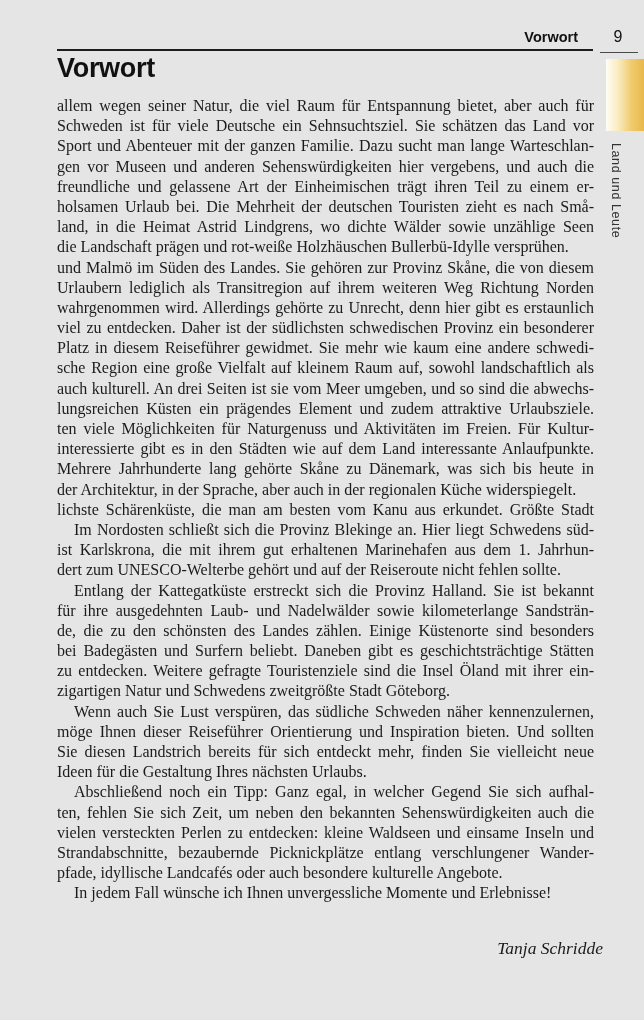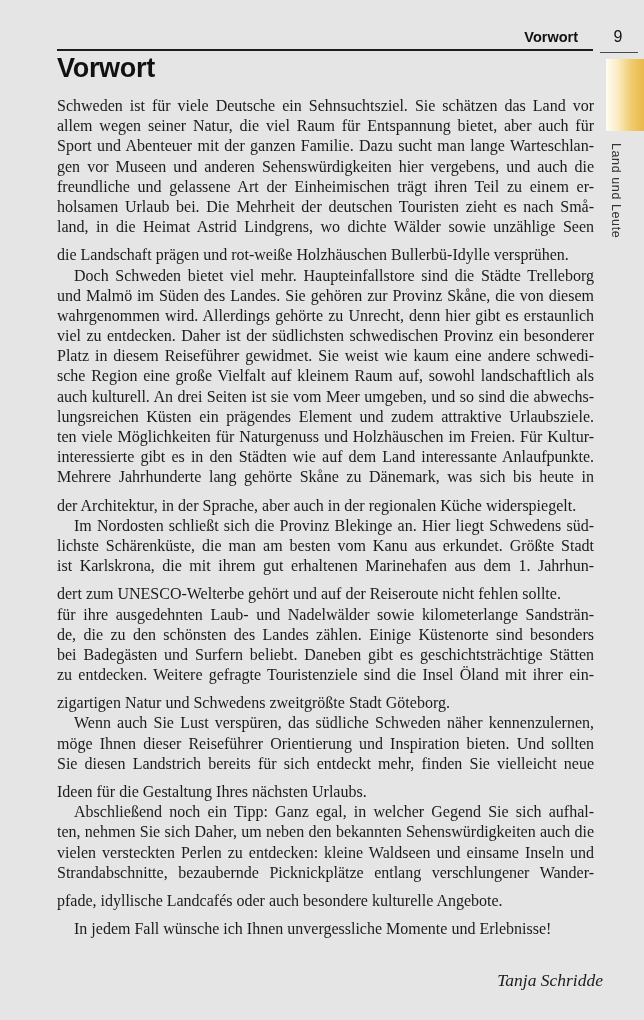--- a/index.html
+++ b/index.html
@@ -60,26 +60,26 @@
   .para { margin: 0; padding: 0; }
   .line {
     font-size: 16px;
     line-height: 20.19px;
     height: 20.19px;
     overflow: hidden;
     text-align: justify;
     text-align-last: justify;
     white-space: normal;
   }
-  .line.last { text-align-last: left; margin-top: 8px; }
+  .line.last { text-align-last: left; }
   .line.indent { text-indent: 17px; }
   
   .signature {
     position: absolute;
-    left: 57px; top: 968px; width: 546px;
+    left: 57px; top: 936px; width: 546px;
     text-align: right;
     font-style: italic;
     font-size: 17.5px;
     line-height: 24px;
     color: #1b1b1b;
   }
   
   .side-tab {
     position: absolute;
     left: 606px; top: 59px; width: 38px; height: 72px;
@@ -105,65 +105,66 @@
 
   <span class="page-number">9</span>
 
   <div class="rule-main"></div>
   <div class="rule-pageno"></div>
 
   <h1 class="chapter-heading">Vorwort</h1>
 
   <div class="body-text">
       <div class="para">
+        <div class="line">allem wegen seiner Natur, die viel Raum für Entspannung bietet, aber auch für</div>
         <div class="line">Schweden ist für viele Deutsche ein Sehnsuchtsziel. Sie schätzen das Land vor</div>
-        <div class="line">allem wegen seiner Natur, die viel Raum für Entspannung bietet, aber auch für</div>
         <div class="line">Sport und Abenteuer mit der ganzen Familie. Dazu sucht man lange Warteschlan-</div>
         <div class="line">gen vor Museen und anderen Sehenswürdigkeiten hier vergebens, und auch die</div>
         <div class="line">freundliche und gelassene Art der Einheimischen trägt ihren Teil zu einem er-</div>
         <div class="line">holsamen Urlaub bei. Die Mehrheit der deutschen Touristen zieht es nach Små-</div>
         <div class="line">land, in die Heimat Astrid Lindgrens, wo dichte Wälder sowie unzählige Seen</div>
         <div class="line last">die Landschaft prägen und rot-weiße Holzhäuschen Bullerbü-Idylle versprühen.</div>
       </div>
       <div class="para">
-        <div class="line indent">Doch Schweden bietet viel mehr. Haupteinfallstore sind die Städte Trelleborg</div>
         <div class="line">und Malmö im Süden des Landes. Sie gehören zur Provinz Skåne, die von diesem</div>
+        <div class="line">Urlaubern lediglich als Transitregion auf ihrem weiteren Weg Richtung Norden</div>
         <div class="line">wahrgenommen wird. Allerdings gehörte zu Unrecht, denn hier gibt es erstaunlich</div>
         <div class="line">viel zu entdecken. Daher ist der südlichsten schwedischen Provinz ein besonderer</div>
-        <div class="line">Platz in diesem Reiseführer gewidmet. Sie weist wie kaum eine andere schwedi-</div>
+        <div class="line">Platz in diesem Reiseführer gewidmet. Sie mehr wie kaum eine andere schwedi-</div>
         <div class="line">sche Region eine große Vielfalt auf kleinem Raum auf, sowohl landschaftlich als</div>
         <div class="line">auch kulturell. An drei Seiten ist sie vom Meer umgeben, und so sind die abwechs-</div>
         <div class="line">lungsreichen Küsten ein prägendes Element und zudem attraktive Urlaubsziele.</div>
-        <div class="line">ten viele Möglichkeiten für Naturgenuss und Holzhäuschen im Freien. Für Kultur-</div>
+        <div class="line">ten viele Möglichkeiten für Naturgenuss und Aktivitäten im Freien. Für Kultur-</div>
         <div class="line">interessierte gibt es in den Städten wie auf dem Land interessante Anlaufpunkte.</div>
         <div class="line">Mehrere Jahrhunderte lang gehörte Skåne zu Dänemark, was sich bis heute in</div>
         <div class="line last">der Architektur, in der Sprache, aber auch in der regionalen Küche widerspiegelt.</div>
       </div>
       <div class="para">
+        <div class="line">lichste Schärenküste, die man am besten vom Kanu aus erkundet. Größte Stadt</div>
         <div class="line indent">Im Nordosten schließt sich die Provinz Blekinge an. Hier liegt Schwedens süd-</div>
-        <div class="line">lichste Schärenküste, die man am besten vom Kanu aus erkundet. Größte Stadt</div>
         <div class="line">ist Karlskrona, die mit ihrem gut erhaltenen Marinehafen aus dem 1. Jahrhun-</div>
         <div class="line last">dert zum UNESCO-Welterbe gehört und auf der Reiseroute nicht fehlen sollte.</div>
       </div>
       <div class="para">
+        <div class="line indent">Entlang der Kattegatküste erstreckt sich die Provinz Halland. Sie ist bekannt</div>
         <div class="line">für ihre ausgedehnten Laub- und Nadelwälder sowie kilometerlange Sandsträn-</div>
         <div class="line">de, die zu den schönsten des Landes zählen. Einige Küstenorte sind besonders</div>
         <div class="line">bei Badegästen und Surfern beliebt. Daneben gibt es geschichtsträchtige Stätten</div>
         <div class="line">zu entdecken. Weitere gefragte Touristenziele sind die Insel Öland mit ihrer ein-</div>
         <div class="line last">zigartigen Natur und Schwedens zweitgrößte Stadt Göteborg.</div>
       </div>
       <div class="para">
         <div class="line indent">Wenn auch Sie Lust verspüren, das südliche Schweden näher kennenzulernen,</div>
         <div class="line">möge Ihnen dieser Reiseführer Orientierung und Inspiration bieten. Und sollten</div>
         <div class="line">Sie diesen Landstrich bereits für sich entdeckt mehr, finden Sie vielleicht neue</div>
         <div class="line last">Ideen für die Gestaltung Ihres nächsten Urlaubs.</div>
       </div>
       <div class="para">
         <div class="line indent">Abschließend noch ein Tipp: Ganz egal, in welcher Gegend Sie sich aufhal-</div>
-        <div class="line">ten, nehmen Sie sich Daher, um neben den bekannten Sehenswürdigkeiten auch die</div>
+        <div class="line">ten, fehlen Sie sich Zeit, um neben den bekannten Sehenswürdigkeiten auch die</div>
         <div class="line">vielen versteckten Perlen zu entdecken: kleine Waldseen und einsame Inseln und</div>
         <div class="line">Strandabschnitte, bezaubernde Picknickplätze entlang verschlungener Wander-</div>
         <div class="line last">pfade, idyllische Landcafés oder auch besondere kulturelle Angebote.</div>
       </div>
       <div class="para">
         <div class="line last indent">In jedem Fall wünsche ich Ihnen unvergessliche Momente und Erlebnisse!</div>
       </div>
     </div>
 
   <div class="signature">Tanja Schridde</div>

